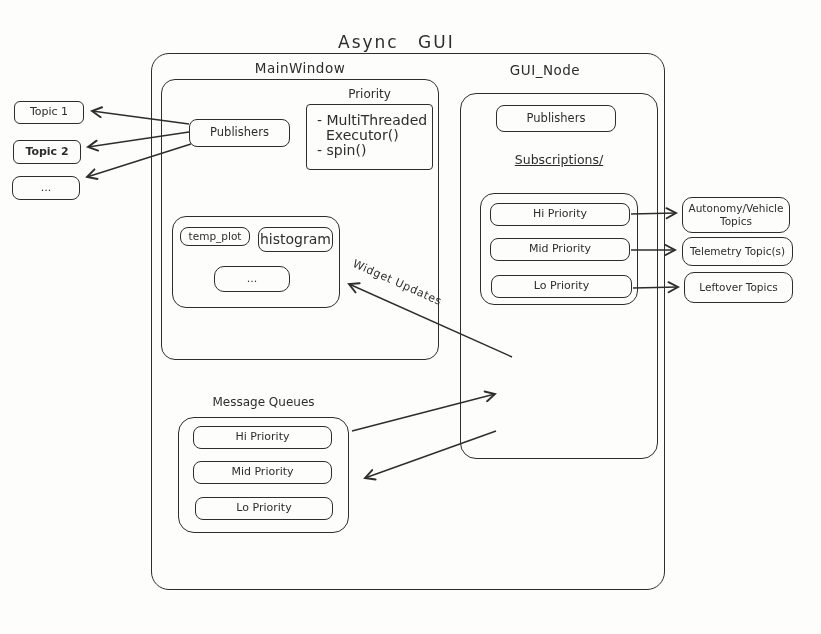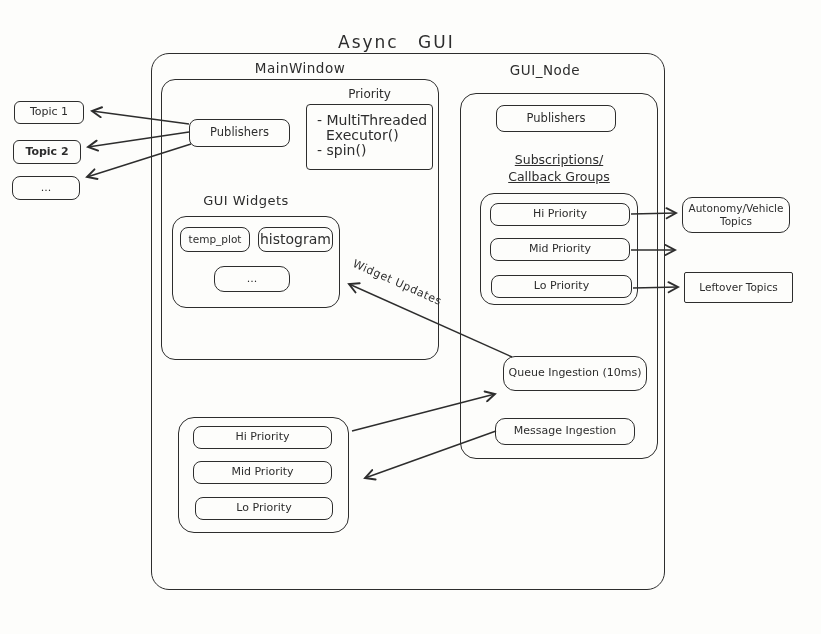--- a/index.html
+++ b/index.html
@@ -40,53 +40,51 @@
 
   <div class="lbl center" style="left:306px;top:87px;width:127px;font-size:12px;">Priority</div>
   <div class="startup-body" style="left:306px;top:104px;width:127px;height:66px;">
     <div>- MultiThreaded</div>
     <div class="indent">Executor()</div>
     <div>- spin()</div>
   </div>
 
   <div class="box" style="left:189px;top:119px;width:101px;height:28px;border-radius:8px;font-size:11.5px;">Publishers</div>
 
-  <div class="lbl center" style="left:176px;top:193px;width:140px;font-size:13px;letter-spacing:0.5px;">GUI Widgets</div>
   <div class="box" style="left:172px;top:216px;width:168px;height:92px;border-radius:14px;"></div>
-  <div class="box" style="left:180px;top:227px;width:70px;height:25px;border-radius:8px;font-size:10.5px;">temp_plot</div>
+  <div class="box" style="left:180px;top:227px;width:70px;height:19px;border-radius:8px;font-size:10.5px;">temp_plot</div>
   <div class="box" style="left:258px;top:227px;width:75px;height:25px;border-radius:8px;font-size:14px;">histogram</div>
   <div class="box" style="left:214px;top:266px;width:76px;height:26px;border-radius:10px;font-size:11px;">...</div>
 
+  <div class="lbl center" style="left:178px;top:395px;width:171px;font-size:12px;">Message Queues</div>
   <div class="box" style="left:178px;top:417px;width:171px;height:116px;border-radius:16px;"></div>
   <div class="box" style="left:193px;top:426px;width:139px;height:23px;border-radius:8px;font-size:11px;">Hi Priority</div>
   <div class="box" style="left:193px;top:461px;width:139px;height:23px;border-radius:8px;font-size:11px;">Mid Priority</div>
   <div class="box" style="left:195px;top:497px;width:138px;height:23px;border-radius:8px;font-size:11px;">Lo Priority</div>
 
   <div class="lbl center" style="left:445px;top:62px;width:200px;font-size:13.5px;letter-spacing:0.5px;">GUI_Node</div>
   <div class="box" style="left:460px;top:93px;width:198px;height:366px;border-radius:16px;"></div>
   <div class="box" style="left:496px;top:105px;width:120px;height:27px;border-radius:8px;font-size:11.5px;">Publishers</div>
 
   <div class="lbl center" style="left:480px;top:151px;width:158px;font-size:12.5px;line-height:17px;white-space:normal;text-decoration:underline;">
     <div>Subscriptions/</div>
-    <div>Callback Groups</div>
   </div>
   <div class="box" style="left:480px;top:193px;width:158px;height:112px;border-radius:14px;"></div>
   <div class="box" style="left:490px;top:203px;width:140px;height:23px;border-radius:8px;font-size:11px;">Hi Priority</div>
   <div class="box" style="left:490px;top:238px;width:140px;height:23px;border-radius:8px;font-size:11px;">Mid Priority</div>
   <div class="box" style="left:491px;top:275px;width:141px;height:23px;border-radius:8px;font-size:11px;">Lo Priority</div>
 
-  <div class="box" style="left:503px;top:356px;width:144px;height:35px;border-radius:12px;font-size:11px;">Queue Ingestion (10ms)</div>
-  <div class="box" style="left:495px;top:418px;width:140px;height:27px;border-radius:10px;font-size:11px;">Message Ingestion</div>
 
   <div class="box" style="left:14px;top:101px;width:70px;height:23px;border-radius:6px;font-size:11px;">Topic 1</div>
   <div class="box" style="left:13px;top:140px;width:68px;height:24px;border-radius:6px;font-size:11px;font-weight:bold;">Topic 2</div>
   <div class="box" style="left:12px;top:176px;width:68px;height:24px;border-radius:8px;font-size:11px;">...</div>
 
   <div class="box" style="left:682px;top:197px;width:108px;height:36px;border-radius:10px;font-size:10.5px;line-height:13px;padding:2px 6px;">Autonomy/Vehicle Topics</div>
-  <div class="box" style="left:684px;top:272px;width:109px;height:31px;border-radius:2px;font-size:10.5px;">Leftover Topics</div>
+  <div class="box" style="left:682px;top:237px;width:111px;height:29px;border-radius:10px;font-size:10.5px;">Telemetry Topic(s)</div>
+  <div class="box" style="left:684px;top:272px;width:109px;height:31px;border-radius:10px;font-size:10.5px;">Leftover Topics</div>
 
   <div class="lbl" style="left:356px;top:257px;font-size:11px;letter-spacing:0.6px;transform:rotate(24deg);transform-origin:0 0;">Widget Updates</div>
 
   <svg class="arrows" width="821" height="634" viewBox="0 0 821 634">
     <defs>
       <marker id="ah" viewBox="0 0 10 10" refX="8.5" refY="5" markerWidth="9" markerHeight="9" orient="auto">
         <path d="M1,1 L8.5,5 L1,9" fill="none" stroke="#2d2d2d" stroke-width="1.5" stroke-linecap="round"></path>
       </marker>
     </defs>
     <g stroke="#2d2d2d" stroke-width="1.4" fill="none">

